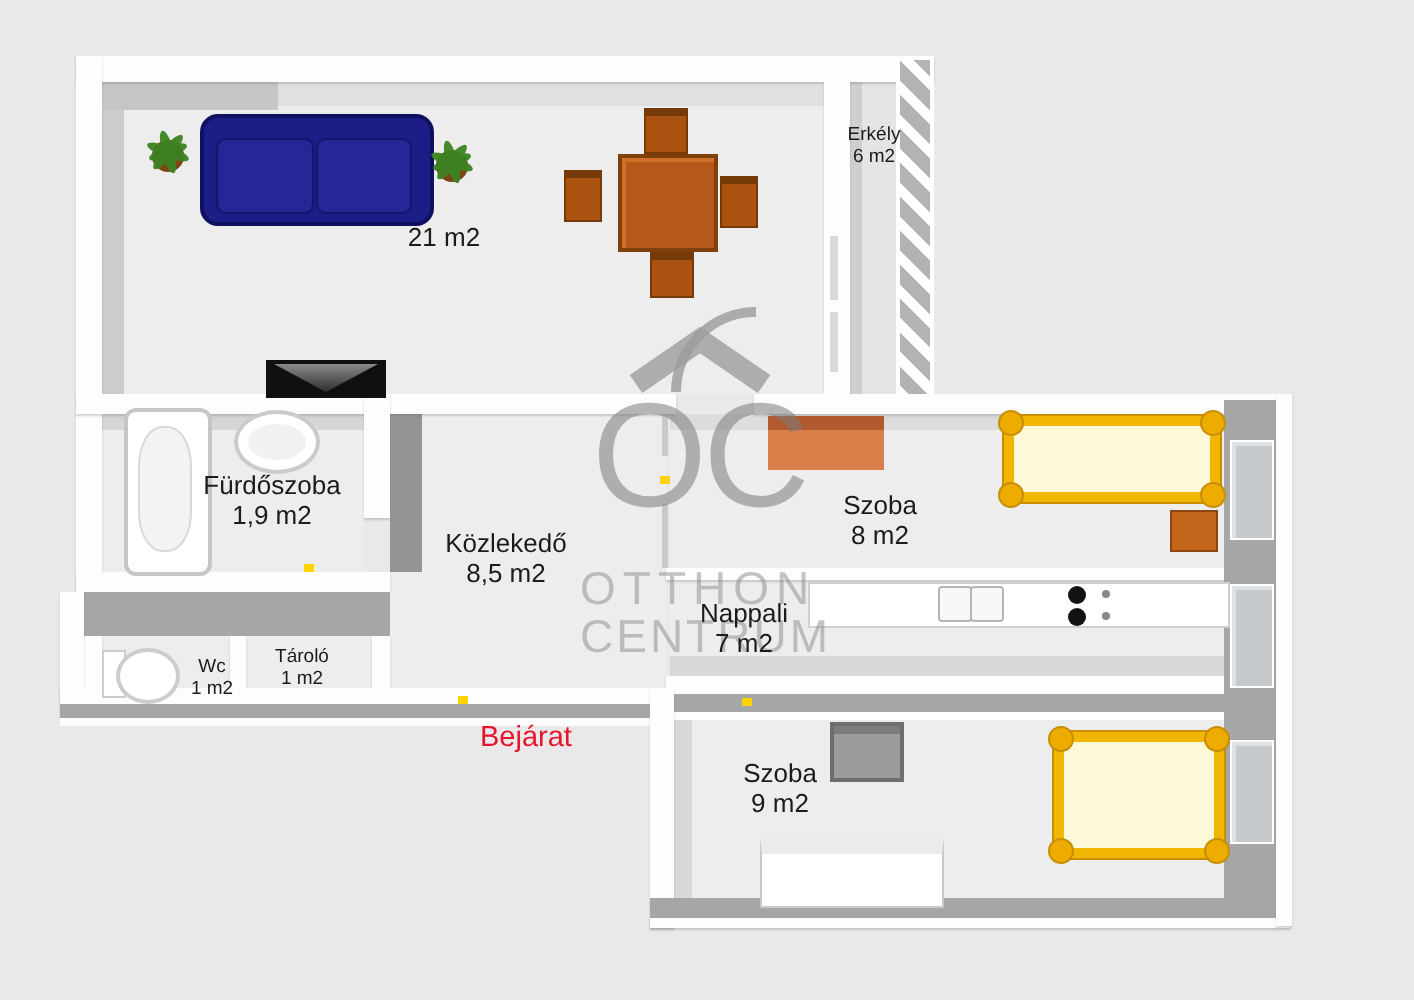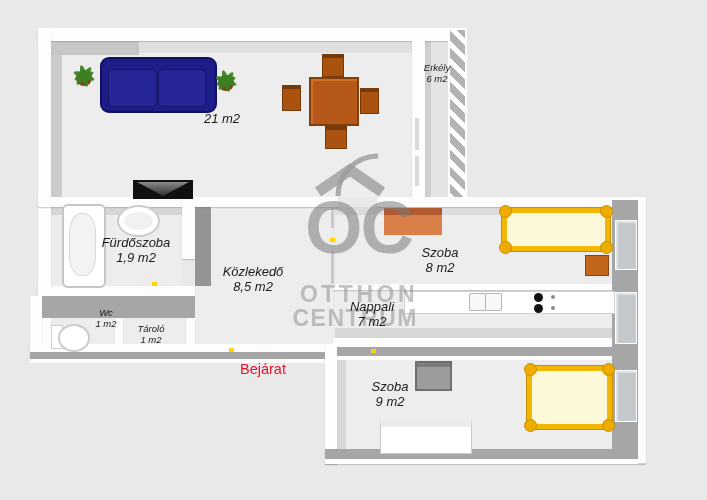--- a/index.html
+++ b/index.html
@@ -7,21 +7,21 @@
          font-family:"Liberation Sans","DejaVu Sans",sans-serif;}
   .abs{position:absolute;}
   .floor{position:absolute;background:#ededee;}
   .wall{position:absolute;background:#fdfdfd;box-shadow:0 1px 1px rgba(110,110,110,.3);}
   .wdark{position:absolute;background:#a6a6a6;}
   .shade{position:absolute;}
   .window{position:absolute;background:#c6c9cb;border:1px solid #fff;box-shadow:inset 2px 2px 0 #dfe2e4;}
   .railing{position:absolute;background:repeating-linear-gradient(45deg,#ffffff 0 5px,#b3b3b3 5px 12px);
            border:2px solid #fff;}
   .lbl{position:absolute;color:#1b1b1b;font-size:13px;line-height:15px;text-align:center;white-space:nowrap;z-index:60;}
-  .lbl span{display:block;font-style:italic;}
+  .lbl span{display:block;}
   .lbl.small{font-size:9.5px;line-height:11px;}
   .dot{position:absolute;width:5px;height:4px;background:#ffd400;z-index:20;}
   .sofa{position:absolute;background:#1d1d87;border:2px solid #101060;border-radius:9px;}
   .cushion{position:absolute;background:#262699;border:1px solid #15156b;border-radius:5px;}
   .tv{position:absolute;background:#101010;}
   .tv i{position:absolute;left:4px;right:4px;top:2px;bottom:3px;display:block;
         background:linear-gradient(180deg,#8a8a8a,#2f2f2f);clip-path:polygon(0 0,100% 0,50% 100%);}
   .table{position:absolute;background:#b5581a;border:2px solid #80400c;box-shadow:inset 2px 2px 0 #cf6f28;}
   .chair{position:absolute;background:#aa520f;border:1px solid #753a08;box-shadow:inset 0 3px 0 #753a08;}
   .tub{position:absolute;background:#fff;border:2px solid #c6c6c6;border-radius:6px;}
@@ -33,21 +33,21 @@
   .desk{position:absolute;background:#d9804a;border-top:7px solid #b15a30;}
   .bed{position:absolute;background:#fcf8d8;border:5px solid #f2b705;border-radius:4px;box-shadow:0 0 0 1px #c98f00;}
   .post{position:absolute;width:11px;height:11px;border-radius:50%;background:#eeab00;border:1px solid #c78e00;}
   .nstand{position:absolute;background:#c2661c;border:1px solid #8a4512;}
   .counter{position:absolute;background:#fff;border:1px solid #d0d0d0;}
   .csink{position:absolute;background:#f8f8f8;border:1px solid #b5b5b5;border-radius:2px;}
   .burner{position:absolute;background:#121212;border-radius:50%;}
   .knob{position:absolute;background:#888;border-radius:50%;}
   .chair9{position:absolute;background:#9c9c9c;border:2px solid #6e6e6e;box-shadow:inset 0 4px 0 #7c7c7c;}
   .dresser{position:absolute;background:#fff;border:1px solid #c9c9c9;border-top:8px solid #ebebeb;}
-  .wm{position:absolute;font-weight:bold;text-align:right;z-index:50;}
+  .wm{position:absolute;font-weight:normal;text-align:left;z-index:50;}
   .entr{position:absolute;color:#e8142d;font-size:14.5px;text-align:center;z-index:60;}
 </style>
 </head>
 <body>
 
 <div class="stage">
 
   <div class="floor" style="left:50px;top:41px;width:363px;height:156px;"></div>
   <div class="floor" style="left:425px;top:41px;width:23px;height:156px;background:#e4e4e5;"></div>
   <div class="floor" style="left:51px;top:207px;width:131px;height:79px;"></div>
@@ -198,21 +198,21 @@
     <span>8,5 m2</span>
   </div>
   <div class="lbl" style="left:390px;top:245px;width:100px;">
     <span>Szoba</span>
     <span>8 m2</span>
   </div>
   <div class="lbl" style="left:322px;top:299px;width:100px;">
     <span>Nappali</span>
     <span>7 m2</span>
   </div>
-  <div class="lbl small" style="left:81px;top:307px;width:50px;">
+  <div class="lbl small" style="left:81px;top:328px;width:50px;">
     <span>Wc</span>
     <span>1 m2</span>
   </div>
   <div class="lbl small" style="left:125px;top:323px;width:52px;">
     <span>Tároló</span>
     <span>1 m2</span>
   </div>
   <div class="lbl" style="left:340px;top:379px;width:100px;">
     <span>Szoba</span>
     <span>9 m2</span>

